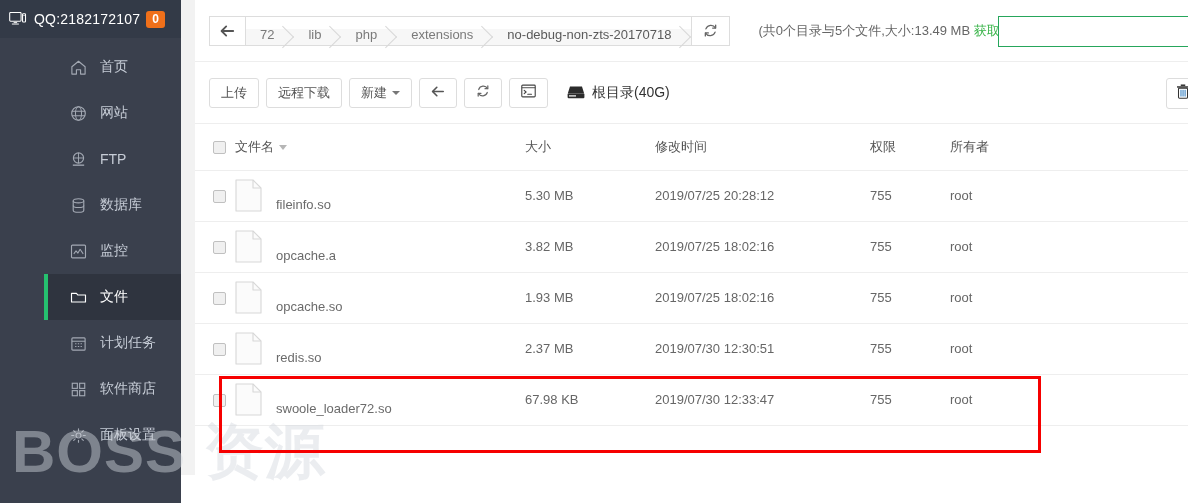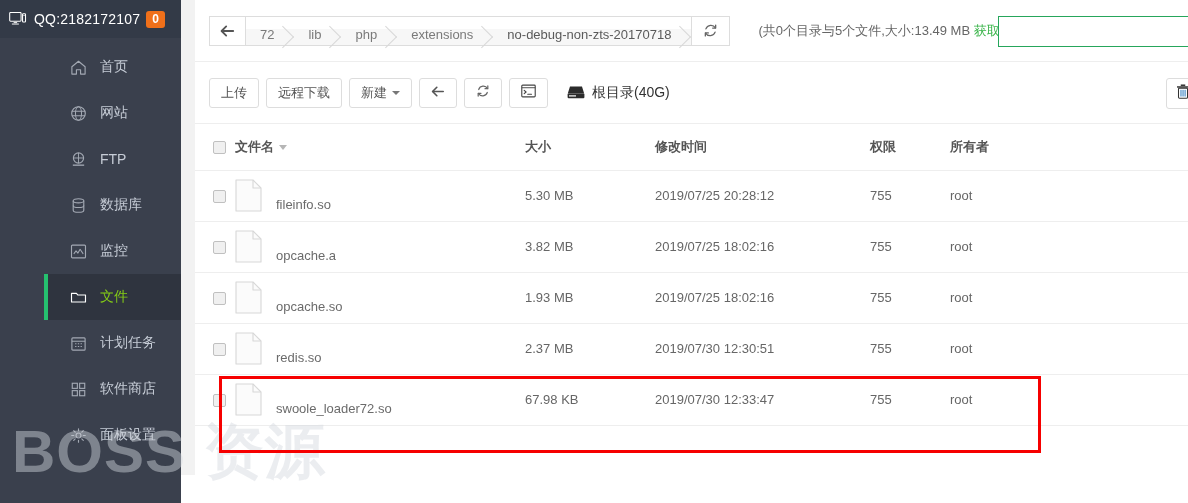--- a/index.html
+++ b/index.html
@@ -53,21 +53,21 @@
     cursor: pointer;
   }
   .nav-item .nav-icon {
     width: 18px; height: 18px; margin-right: 13px;
     display: flex; align-items: center; justify-content: center;
     opacity: .75;
   }
   .nav-item .nav-label { white-space: nowrap; }
   .nav-item.active {
     background: #2f343f;
-    color: #84cc16;
+    color: #ffffff;
   }
   .nav-item.active::before {
     content: "";
     position: absolute; left: 0; top: 0; bottom: 0;
     width: 4px; background: #25c16f;
   }
   .nav-item.active .nav-icon { opacity: 1; }
 
   .watermark {
     position: absolute;
@@ -209,21 +209,21 @@
     background: #fff;
     display: flex; align-items: center; justify-content: center;
     cursor: pointer;
   }
 
   
   .table { width: 100%; border-collapse: collapse; table-layout: fixed; }
   .table thead th {
     height: 46px;
     font-size: 13px;
-    font-weight: bold;
+    font-weight: normal;
     color: #555555;
     text-align: left;
     border-bottom: 1px solid #eeeeee;
     padding: 0;
     vertical-align: middle;
   }
   .table tbody td {
     height: 51px;
     font-size: 13px;
     color: #666666;

